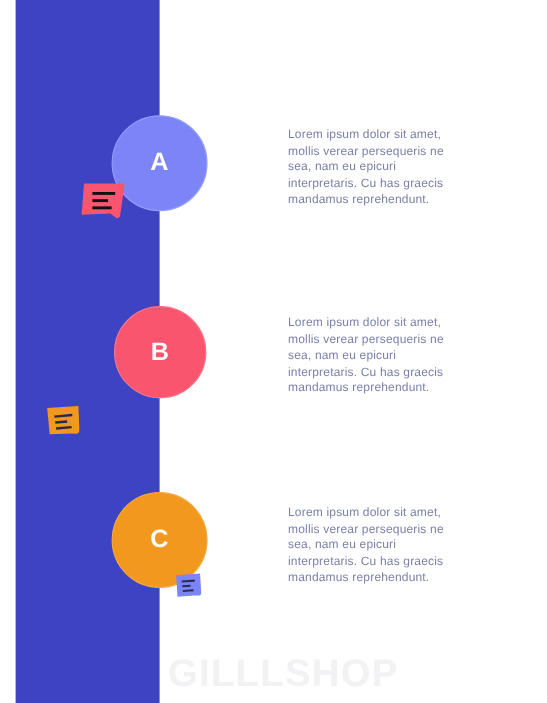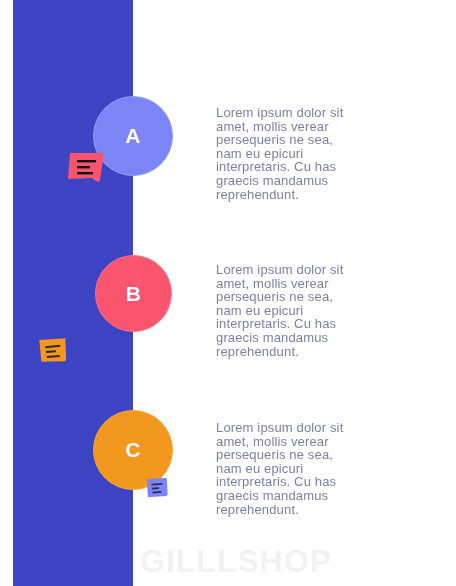--- a/index.html
+++ b/index.html
@@ -75,23 +75,23 @@
   .note {
     position: absolute;
   }
   .note-red  { left: 66px; top: 150px; }
   .note-orange { left: 36px; top: 334px; }
   .note-blue { left: 144px; top: 475px; }
 
   
   .para {
     position: absolute;
-    left: 216px;
+    left: 240px;
     width: 140px;
-    font-size: 13px;
+    font-size: 10px;
     line-height: 13.6px;
     color: #7C80A8;
     letter-spacing: 0.15px;
   }
   .para-a { top: 106px; }
   .para-b { top: 263px; }
   .para-c { top: 421px; }
 
   
   .watermark {

